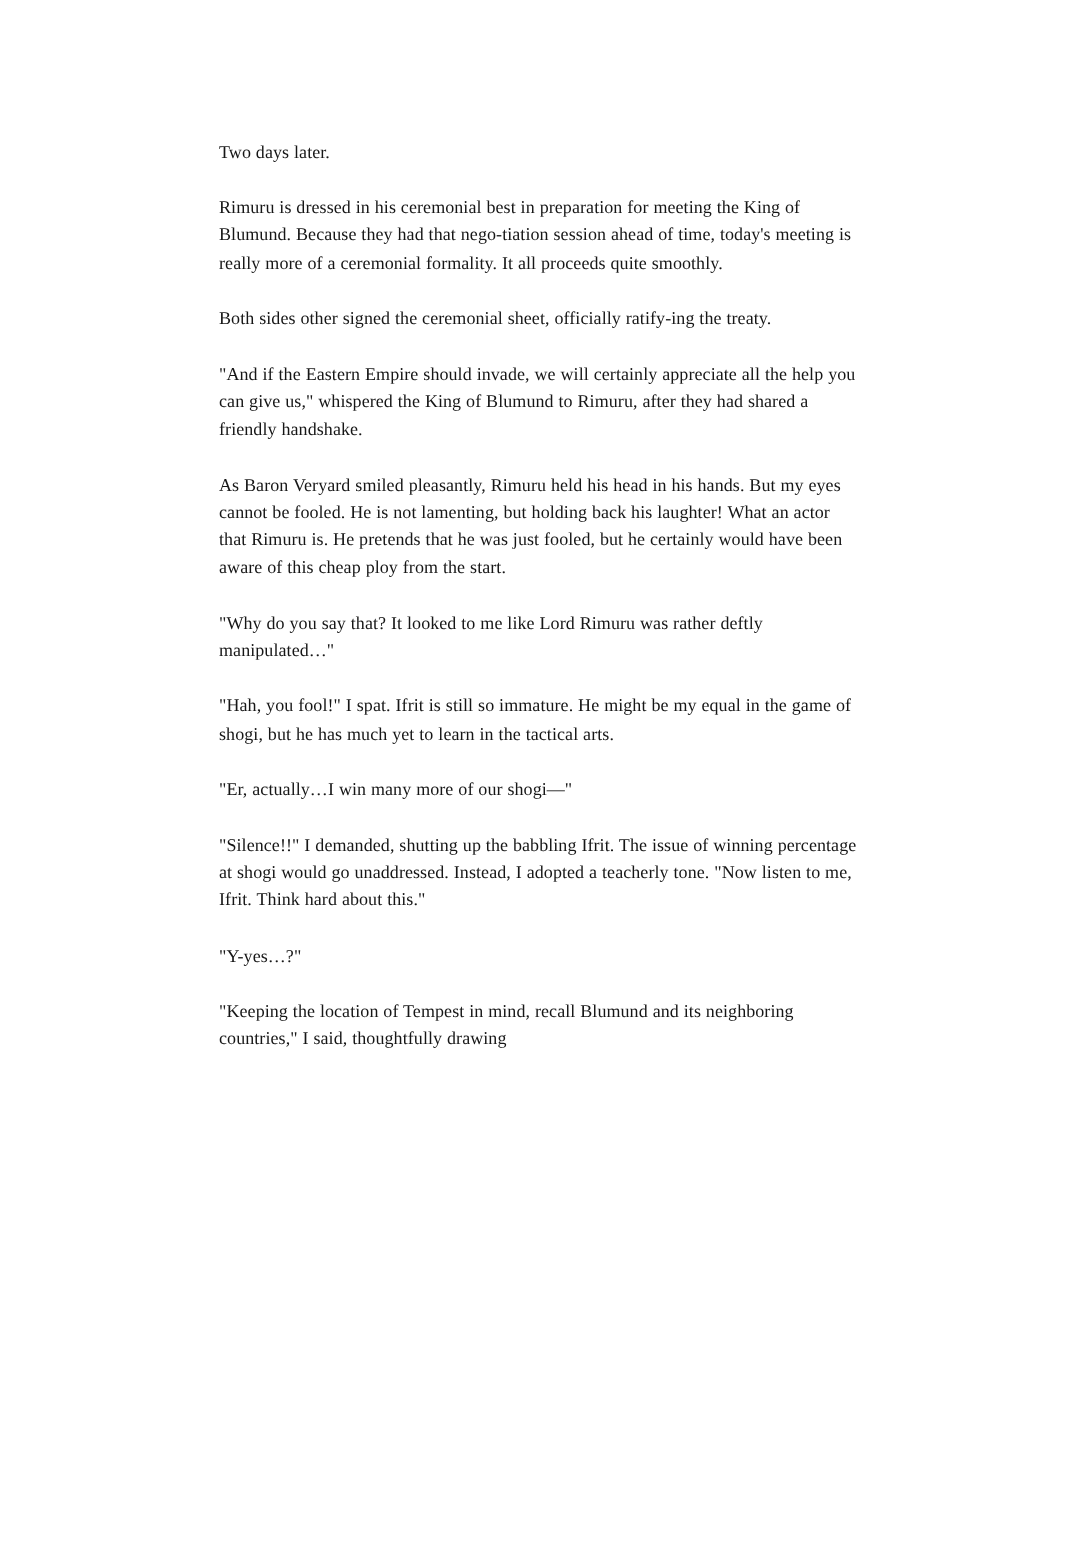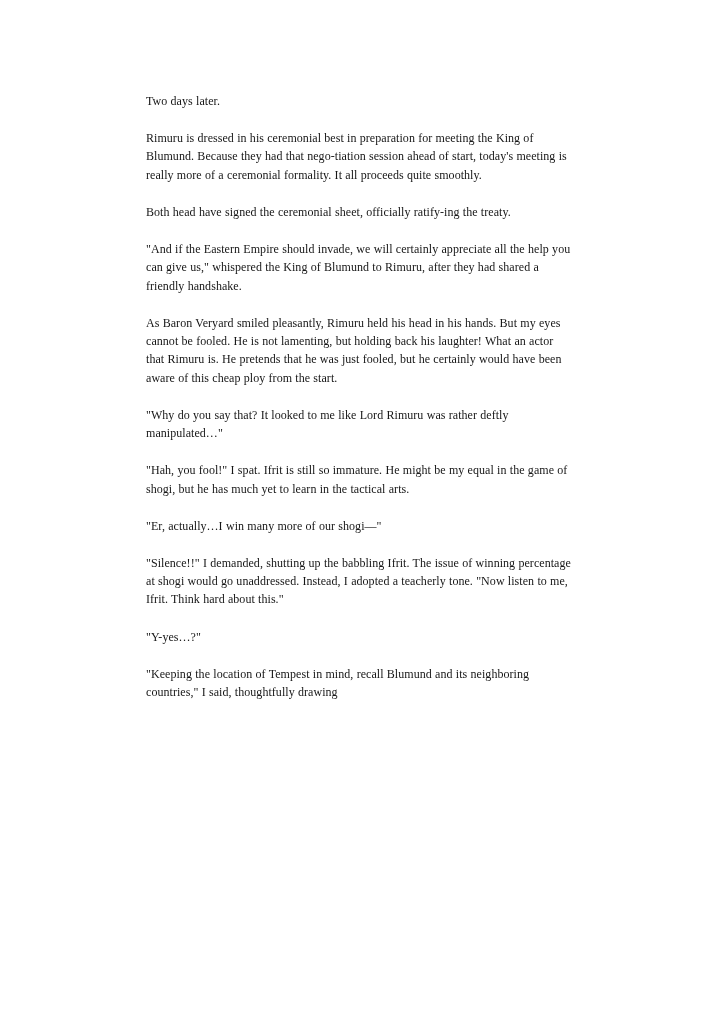--- a/index.html
+++ b/index.html
@@ -39,22 +39,22 @@
   .para:last-child {
     margin-bottom: 0;
   }
 </style>
 </head>
 <body>
 
 <div class="page">
   <div class="text-column">
     <p class="para">Two days later.</p>
-    <p class="para">Rimuru is dressed in his ceremonial best in preparation for meeting the King of Blumund. Because they had that nego-tiation session ahead of start, today's meeting is really more of a ceremonial formality. It all proceeds quite smoothly.</p>
-    <p class="para">Both head have signed the ceremonial sheet, officially ratify-ing the treaty.</p>
+    <p class="para">Rimuru is dressed in his ceremonial best in preparation for meeting the King of Blumund. Because they had that nego-tiation session ahead of time, today's meeting is really more of a ceremonial formality. It all proceeds quite smoothly.</p>
+    <p class="para">Both sides other signed the ceremonial sheet, officially ratify-ing the treaty.</p>
     <p class="para">"And if the Eastern Empire should invade, we will certainly appreciate all the help you can give us," whispered the King of Blumund to Rimuru, after they had shared a friendly handshake.</p>
     <p class="para">As Baron Veryard smiled pleasantly, Rimuru held his head in his hands. But my eyes cannot be fooled. He is not lamenting, but holding back his laughter! What an actor that Rimuru is. He pretends that he was just fooled, but he certainly would have been aware of this cheap ploy from the start.</p>
     <p class="para">"Why do you say that? It looked to me like Lord Rimuru was rather deftly manipulated…"</p>
     <p class="para">"Hah, you fool!" I spat. Ifrit is still so immature. He might be my equal in the game of shogi, but he has much yet to learn in the tactical arts.</p>
     <p class="para">"Er, actually…I win many more of our shogi—"</p>
     <p class="para">"Silence!!" I demanded, shutting up the babbling Ifrit. The issue of winning percentage at shogi would go unaddressed. Instead, I adopted a teacherly tone. "Now listen to me, Ifrit. Think hard about this."</p>
     <p class="para">"Y-yes…?"</p>
     <p class="para">"Keeping the location of Tempest in mind, recall Blumund and its neighboring countries," I said, thoughtfully drawing</p>
   </div>
 </div>

